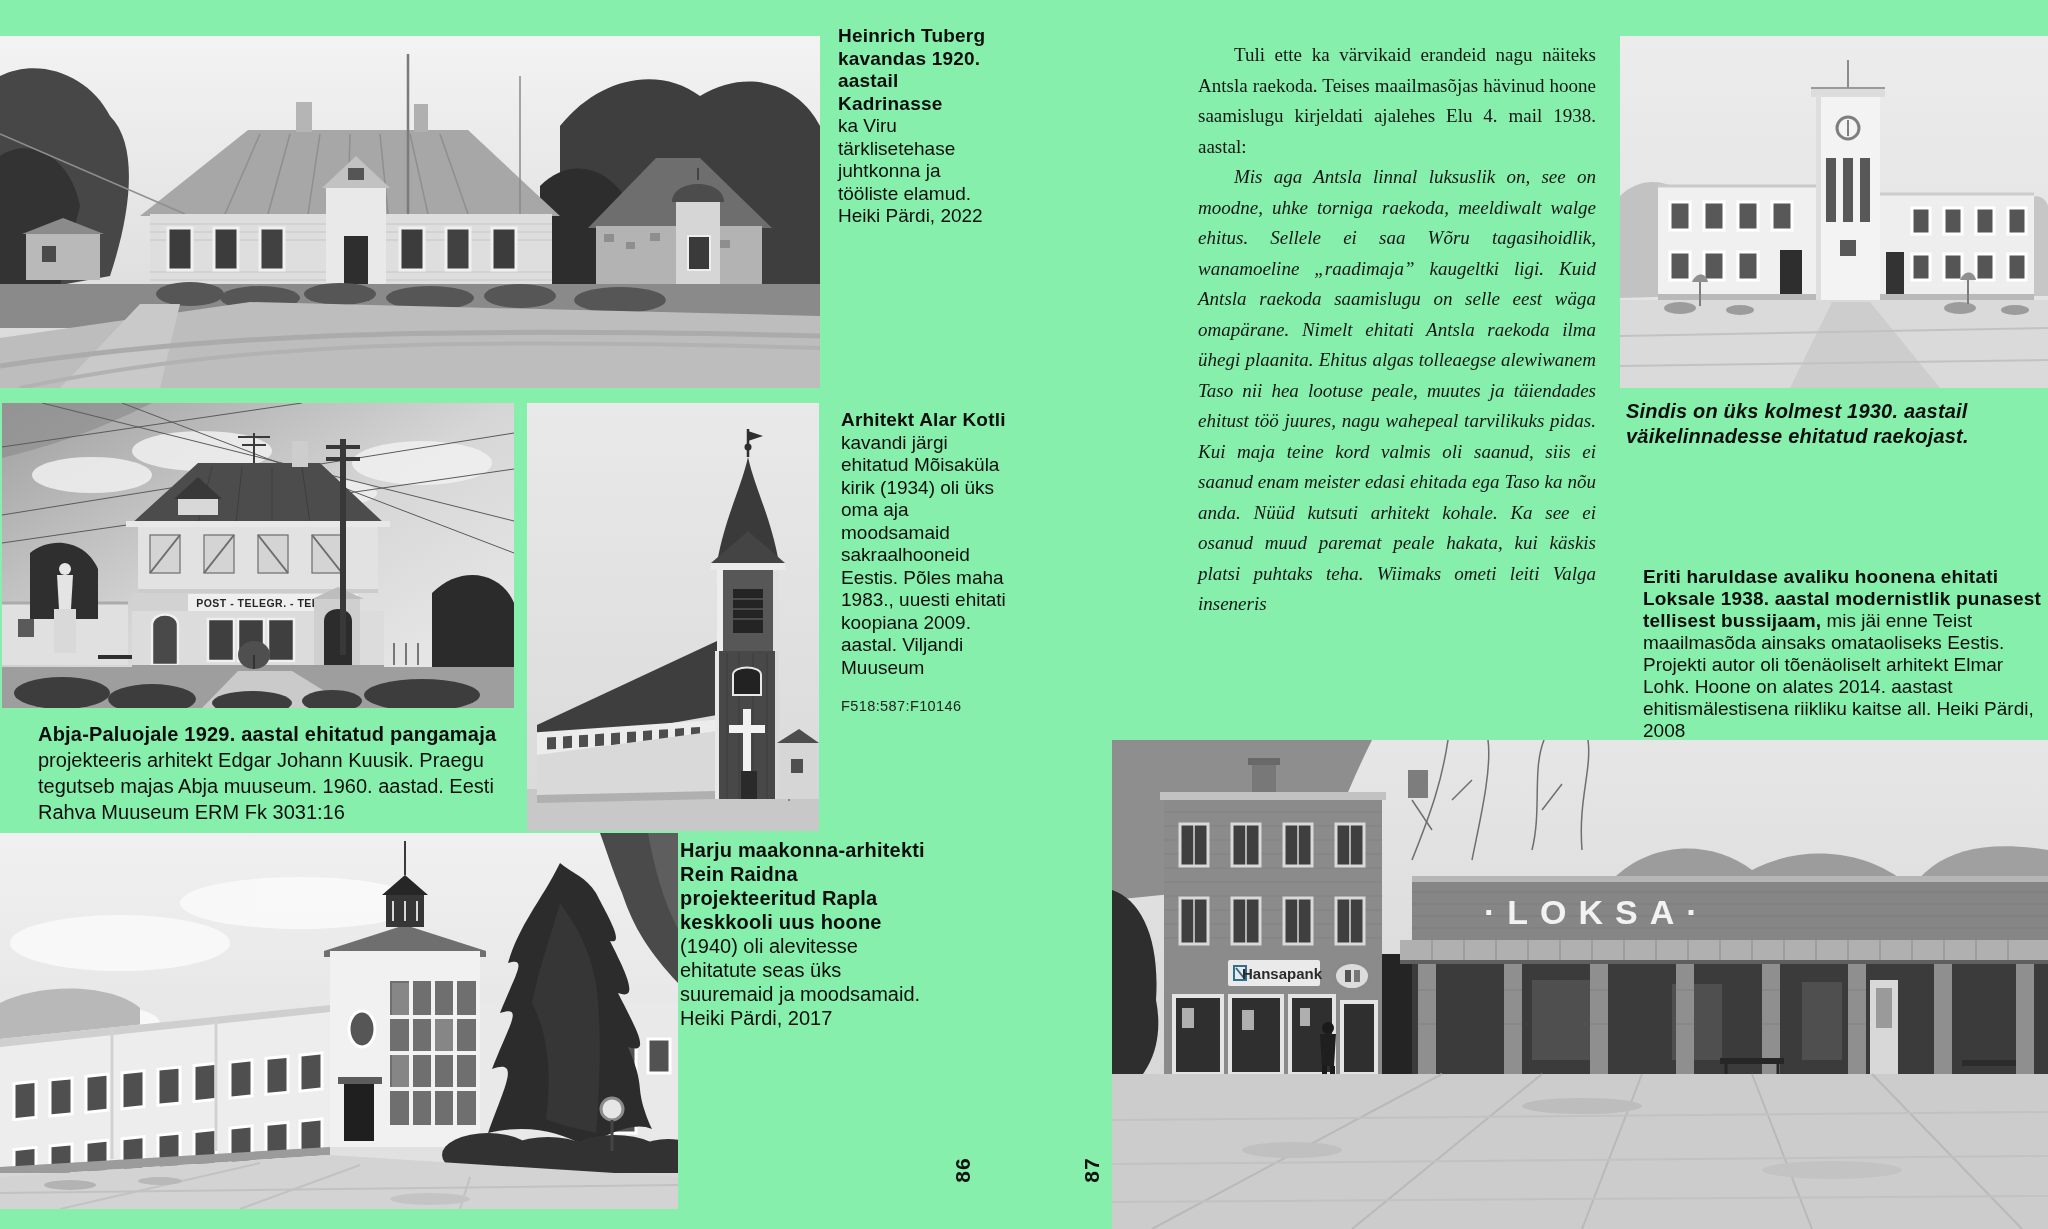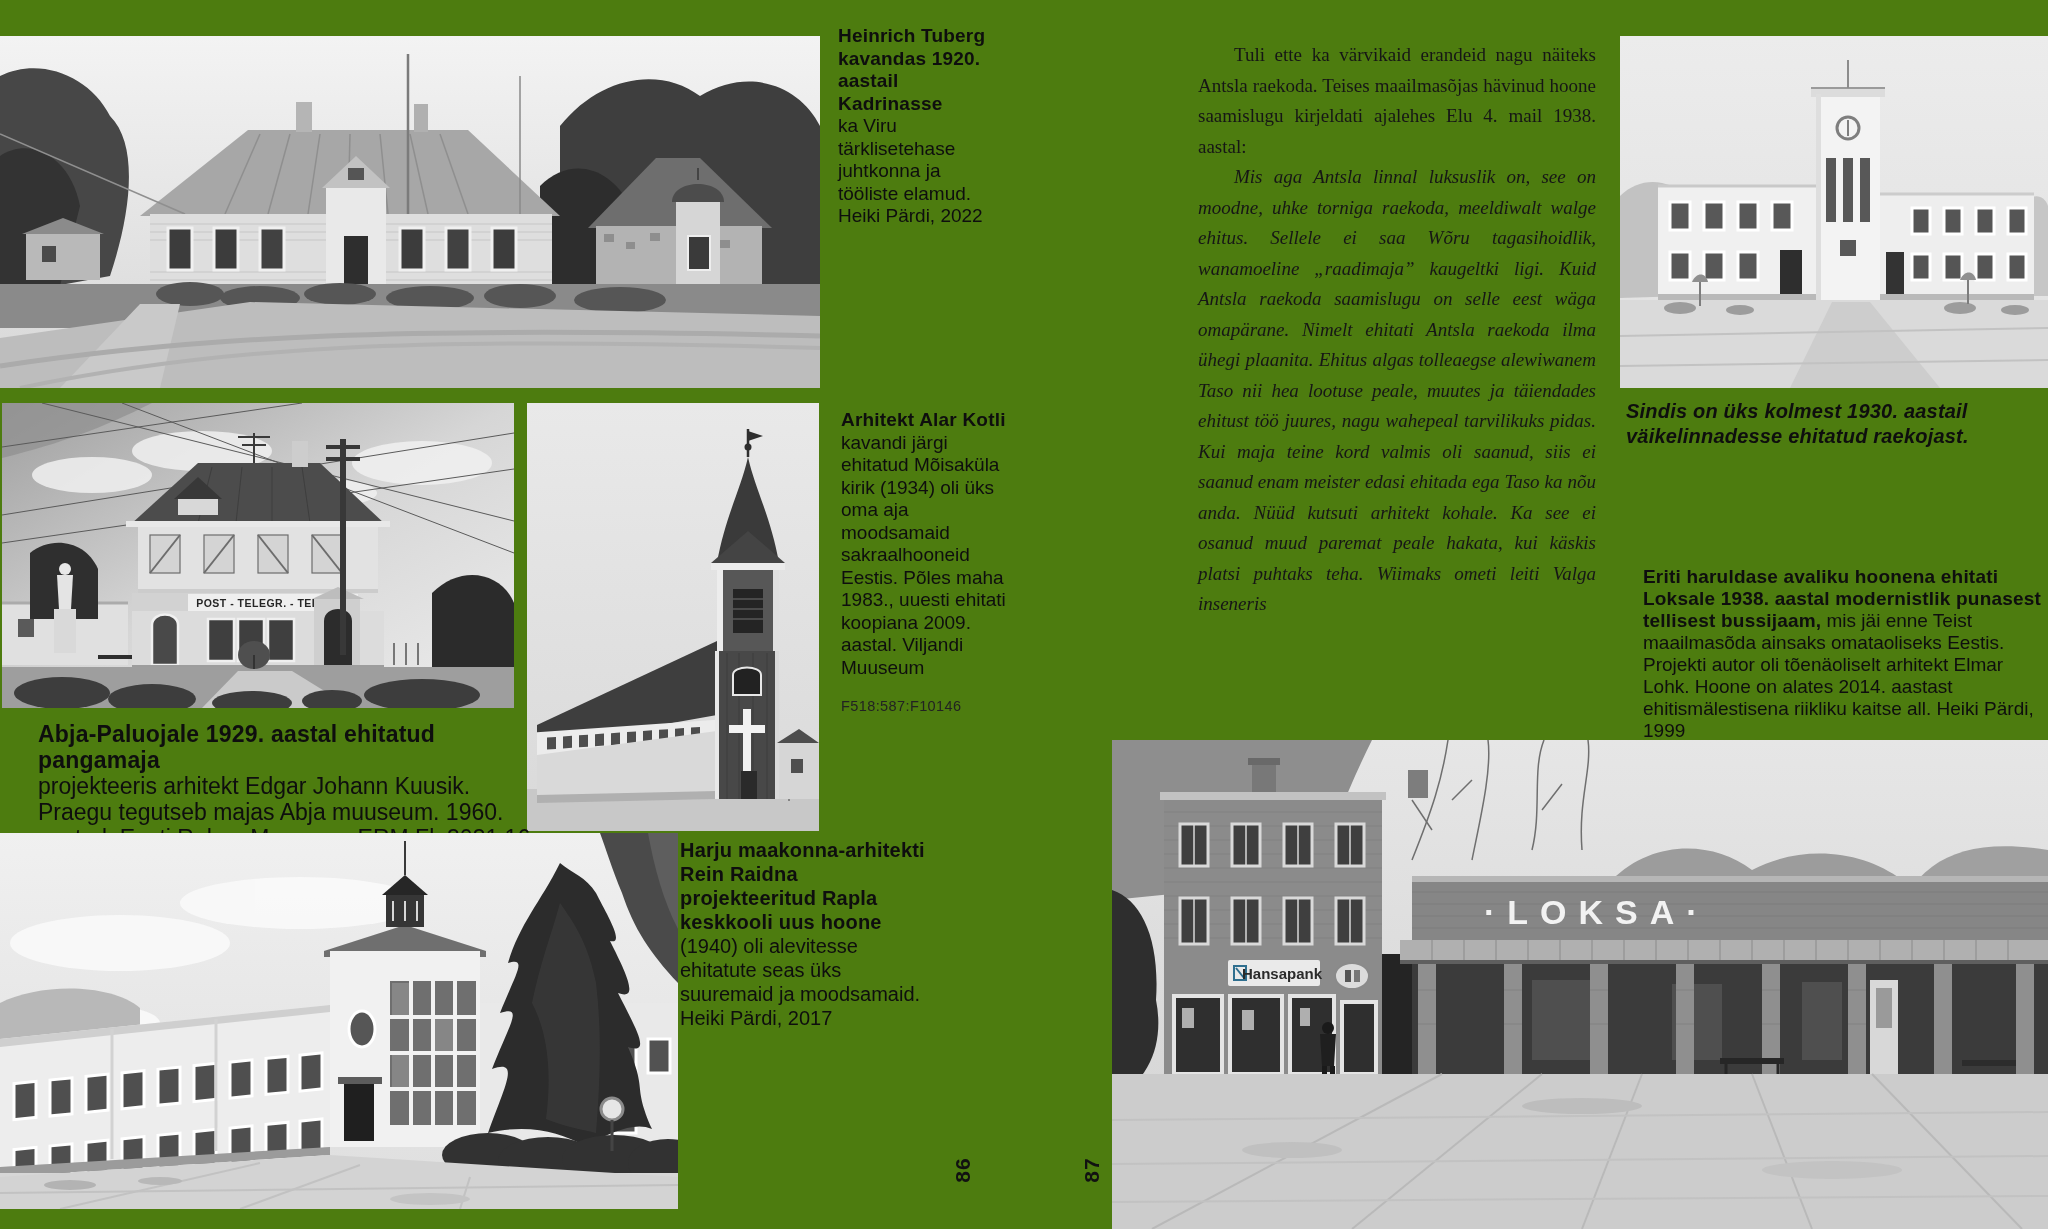--- a/index.html
+++ b/index.html
@@ -1,30 +1,30 @@
 <!DOCTYPE html>
 <html><head>
 <meta charset="utf-8">
 <style>
   html,body{margin:0;padding:0;background:#888;}
   .spread{
-    position:relative; width:2048px; height:1229px; background:#4d7c0f;
+    position:relative; width:2048px; height:1229px; background:#86efac;
     overflow:hidden; font-family:"Liberation Sans", sans-serif; color:#141414;
   }
   .ph{position:absolute; margin:0; padding:0; overflow:hidden; background:#ddd;}
   .ph svg{display:block; width:100%; height:100%;}
 
   
   .cap{position:absolute; color:#0e0e0e; text-align:left;}
   .cap b{font-weight:bold; letter-spacing:.2px;}
   .cap .blk{display:block;}
   .cap-kadrina{left:838px; top:25px;  width:152px; font-size:19px; line-height:22.5px;}
   .cap-kotli  {left:841px; top:409px; width:165px; font-size:19px; line-height:22.5px;}
   .cap-kotli .ref{display:block; font-size:14.5px; letter-spacing:.4px; margin-top:16px; color:#222;}
-  .cap-abja   {left:38px;  top:721px; width:505px; font-size:23px; line-height:26px;}
+  .cap-abja   {left:38px;  top:721px; width:505px; font-size:20px; line-height:26px;}
   .cap-rapla  {left:680px; top:838px; width:248px; font-size:20px; line-height:24px;}
   .cap-sindi  {left:1626px; top:399px; width:414px; font-size:20px; line-height:25px;font-style:italic;}
   .cap-loksa  {left:1643px; top:566px; width:402px; font-size:19px; line-height:22px;}
 
   
   .bodytext{
     position:absolute; left:1198px; top:40px; width:398px;
     font-family:"Liberation Serif", serif; font-size:19px; line-height:30.5px;
     text-align:justify; color:#161616;
   }
@@ -535,21 +535,21 @@
         </g>
     </svg>
   </figure>
 
   <div class="cap cap-sindi">
     <b class="blk">Sindis on üks kolmest 1930. aastail väikelinnadesse ehitatud raekojast.</b>
   </div>
 
   <div class="cap cap-loksa">
     <b>Eriti haruldase avaliku hoonena ehitati Loksale 1938. aastal modernistlik punasest tellisest bussijaam,</b>
-    <span>mis jäi enne Teist maailmasõda ainsaks omataoliseks Eestis. Projekti autor oli tõenäoliselt arhitekt Elmar Lohk. Hoone on alates 2014. aastast ehitismälestisena riikliku kaitse all. Heiki Pärdi, 1999</span>
+    <span>mis jäi enne Teist maailmasõda ainsaks omataoliseks Eestis. Projekti autor oli tõenäoliselt arhitekt Elmar Lohk. Hoone on alates 2014. aastast ehitismälestisena riikliku kaitse all. Heiki Pärdi, 2008</span>
   </div>
 
   <figure class="ph" style="left:1112px;top:740px;width:936px;height:489px;">
     <svg viewBox="0 0 936 489">
       <defs>
         <linearGradient id="skyL" x1="0" y1="0" x2="0" y2="1">
           <stop offset="0" stop-color="#e6e6e6"></stop>
             <stop offset="1" stop-color="#d2d2d2"></stop>
         </linearGradient>
       </defs>

